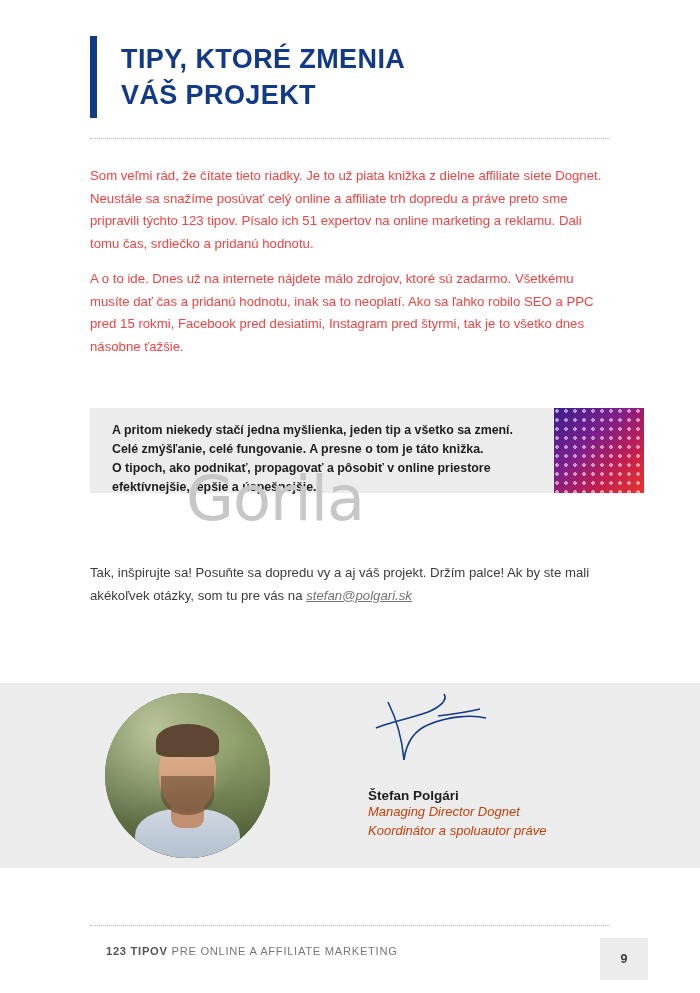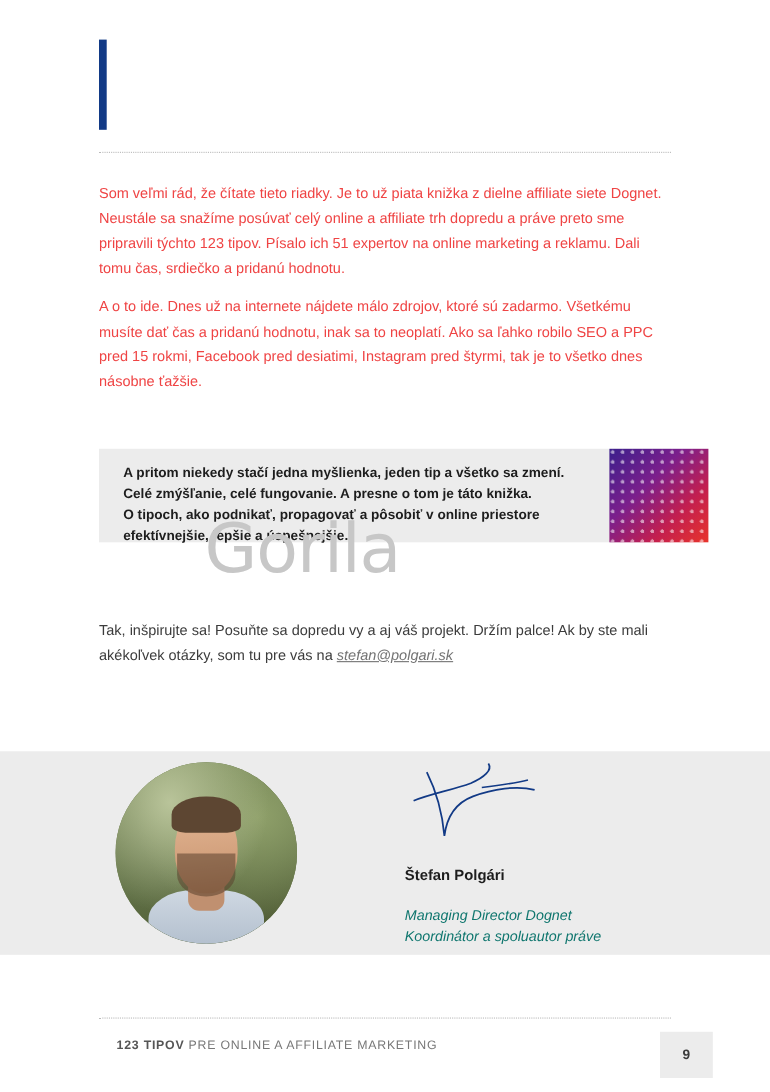--- a/index.html
+++ b/index.html
@@ -218,26 +218,26 @@
   .author-meta {
     position: absolute;
     left: 368px;
     top: 788px;
     width: 260px;
   }
   .author-name {
     font-size: 13.5px;
     font-weight: bold;
     color: #1d1d1d;
-    margin-bottom: 20px;
+    margin-bottom: 0;
   }
   .author-role {
     font-size: 13px;
     font-style: italic;
-    color: #0f766e;
+    color: #c2410c;
     line-height: 1.45;
   }
 
   
   .footer {
     position: absolute;
     left: 90px;
     top: 945px;
     font-size: 11.2px;
     letter-spacing: 0.7px;
@@ -263,20 +263,22 @@
     color: #3c3c3c;
   }
 </style>
 </head>
 <body>
 
 <div class="page">
 
   <div class="header">
     <div class="header-bar"></div>
+    <div class="header-title">TIPY, KTORÉ ZMENIA
+VÁŠ PROJEKT</div>
   </div>
 
   <div class="dotted-rule rule-top"></div>
 
   <div class="body-text para-1">Som veľmi rád, že čítate tieto riadky. Je to už piata knižka z dielne affiliate siete Dognet. Neustále sa snažíme posúvať celý online a affiliate trh dopredu a práve preto sme pripravili týchto 123 tipov. Písalo ich 51 expertov na online marketing a reklamu. Dali tomu čas, srdiečko a pridanú hodnotu.</div>
   <div class="body-text para-2">A o to ide. Dnes už na internete nájdete málo zdrojov, ktoré sú zadarmo. Všetkému musíte dať čas a pridanú hodnotu, inak sa to neoplatí. Ako sa ľahko robilo SEO a PPC pred 15 rokmi, Facebook pred desiatimi, Instagram pred štyrmi, tak je to všetko dnes násobne ťažšie.</div>
 
   <div class="callout-wrap">
     <div class="callout-box">
       <div class="callout-text">A pritom niekedy stačí jedna myšlienka, jeden tip a všetko sa zmení.

